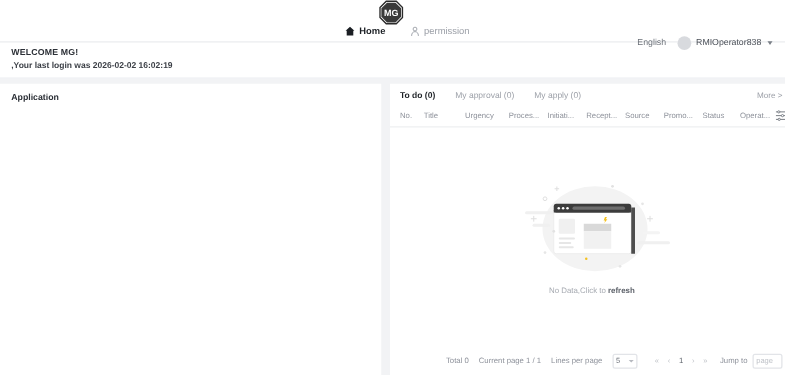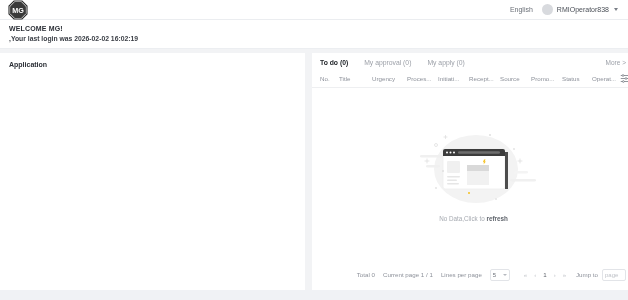--- a/index.html
+++ b/index.html
@@ -13,27 +13,28 @@
   body {
     font-family: "Liberation Sans", sans-serif;
     background: #f0f2f5;
     color: #333;
     font-size: 7px;
     -webkit-font-smoothing: antialiased;
   }
 
   
   .topbar {
-    height: 20px;
+    height: 34px;
     background: #ffffff;
     display: flex;
     align-items: center;
     padding: 0 10px 0 8px;
     border-bottom: 1px solid #ebedf0;
     position: relative;
+    flex-direction: column;
   }
 
   .logo {
     width: 20px;
     height: 20px;
     flex: 0 0 20px;
     position: relative;
     display: flex;
     align-items: center;
     justify-content: center;
@@ -324,20 +325,42 @@
 <div class="topbar">
 
   <div class="logo">
     <svg width="20" height="20" viewBox="0 0 20 20">
       <polygon points="6,1 14,1 19,6 19,14 14,19 6,19 1,14 1,6" fill="#ffffff" stroke="#2b2b2b" stroke-width="1.1"></polygon>
       <polygon points="6.6,2.1 13.4,2.1 17.9,6.6 17.9,13.4 13.4,17.9 6.6,17.9 2.1,13.4 2.1,6.6" fill="#3a3a3a"></polygon>
       <text x="10" y="13.2" font-family="'Liberation Sans', sans-serif" font-size="7.2" font-weight="bold" fill="#ffffff" text-anchor="middle">MG</text>
     </svg>
   </div>
 
+  <div class="nav">
+
+    <div class="nav-item active">
+      <span class="nav-icon">
+        <svg width="8" height="8" viewBox="0 0 10 10">
+          <path d="M5 0.6 L9.4 4.4 L8.3 4.4 L8.3 9.2 L1.7 9.2 L1.7 4.4 L0.6 4.4 Z" fill="#1b1f24"></path>
+        </svg>
+      </span>
+      <span>Home</span>
+    </div>
+
+    <div class="nav-item">
+      <span class="nav-icon">
+        <svg width="8" height="8" viewBox="0 0 10 10">
+          <circle cx="5" cy="2.8" r="1.9" fill="none" stroke="#9a9ea6" stroke-width="0.9"></circle>
+          <path d="M1.6 9.3 C1.6 6.7 3.1 5.4 5 5.4 C6.9 5.4 8.4 6.7 8.4 9.3" fill="none" stroke="#9a9ea6" stroke-width="0.9" stroke-linecap="round"></path>
+        </svg>
+      </span>
+      <span>permission</span>
+    </div>
+
+  </div>
 
   <div class="topbar-right">
     <div class="lang">English</div>
     <div class="user-box">
       <div class="avatar"></div>
       <div class="user-name">RMIOperator838</div>
       <div class="caret"></div>
     </div>
   </div>
 

